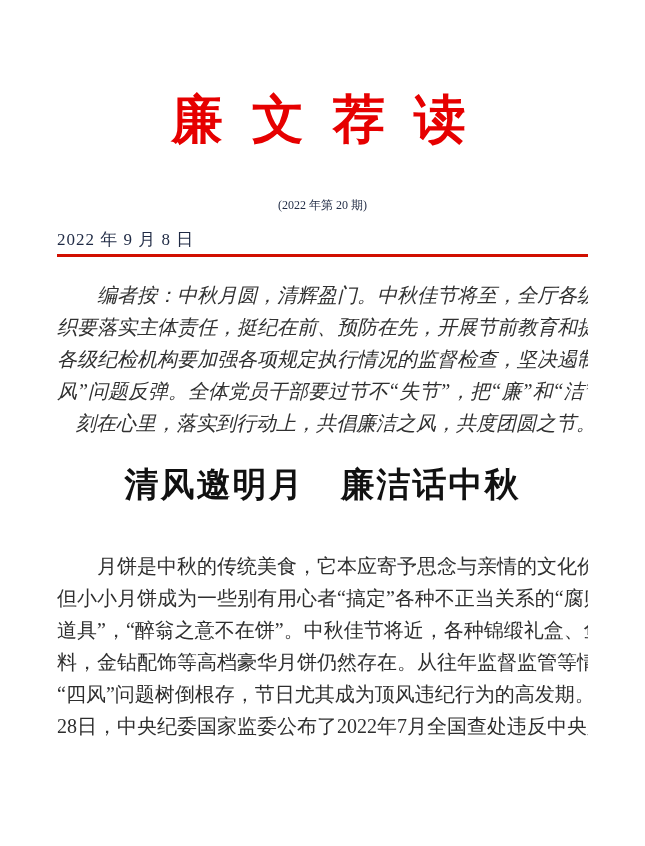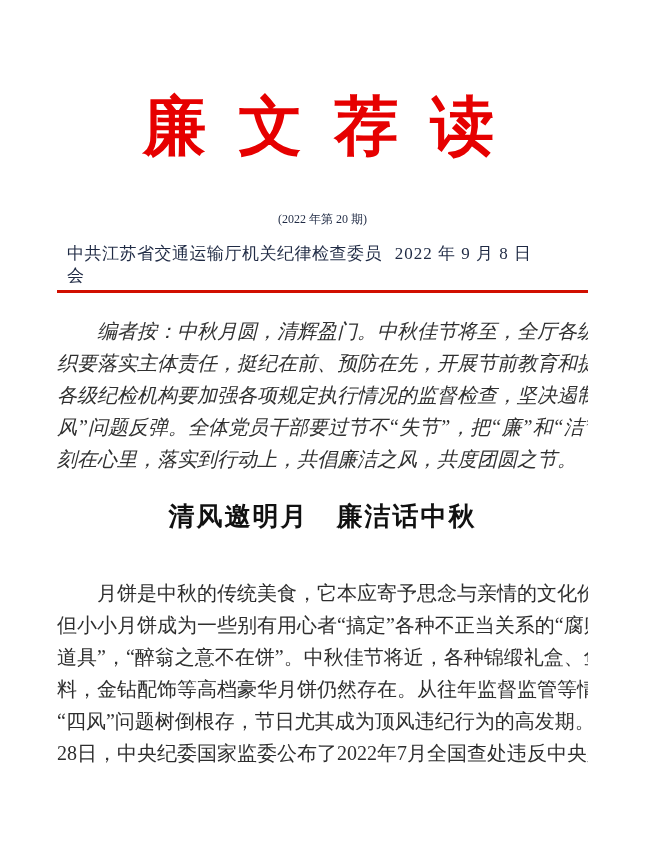--- a/index.html
+++ b/index.html
@@ -14,21 +14,21 @@
     box-sizing: border-box;
     padding: 0 57px;
     background: #ffffff;
     font-family: "Liberation Serif", "DejaVu Serif", serif;
     color: #262626;
   }
   .masthead-title {
     margin-top: 90px;
     text-align: center;
     color: #e60000;
-    font-size: 64px;
+    font-size: 52px;
     line-height: 1.15;
     font-weight: bold;
     letter-spacing: 8px;
     white-space: nowrap;
   }
   .issue-line {
     margin-top: 48px;
     text-align: center;
     font-size: 12px;
     line-height: 1.3;
@@ -55,48 +55,47 @@
   .jline {
     font-size: 20px;
     line-height: 32px;
     color: #2e2e2e;
     text-align: justify;
     text-align-last: justify;
     text-justify: inter-character;
     overflow: hidden;
     white-space: nowrap;
   }
-  .jline.short { text-align-last: left; }
+  .jline.short { text-align-last: left; margin-left: 19px; }
   .jline.indent { text-indent: 2em; }
   .editor-note .jline {
     font-style: italic; 
     color: #303030;
   }
   .article-heading {
     margin-top: 26px;
     text-align: center;
-    font-size: 26px;
+    font-size: 34px;
     line-height: 1.2;
     font-weight: bold;
     color: #111111;
     letter-spacing: 2px;
   }
   .article-body { margin-top: 44px; }
 </style>
 </head>
 <body>
 
 <div class="page">
 
   <div class="masthead-title">廉 文 荐 读</div>
 
   <div class="issue-line">(2022 年第 20 期)</div>
 
   <div class="org-row">
-    <span class="org-name">中共江苏省交通运输厅机关纪律检查委员会</span>
     <span class="org-date">2022 年 9 月 8 日</span>
   </div>
 
   <div class="red-rule"></div>
 
   <div class="editor-note">
     <div class="jline indent">编者按：中秋月圆，清辉盈门。中秋佳节将至，全厅各级党组</div>
     <div class="jline">织要落实主体责任，挺纪在前、预防在先，开展节前教育和提醒，</div>
     <div class="jline">各级纪检机构要加强各项规定执行情况的监督检查，坚决遏制“四</div>
     <div class="jline">风”问题反弹。全体党员干部要过节不“失节”，把“廉”和“洁”</div>

